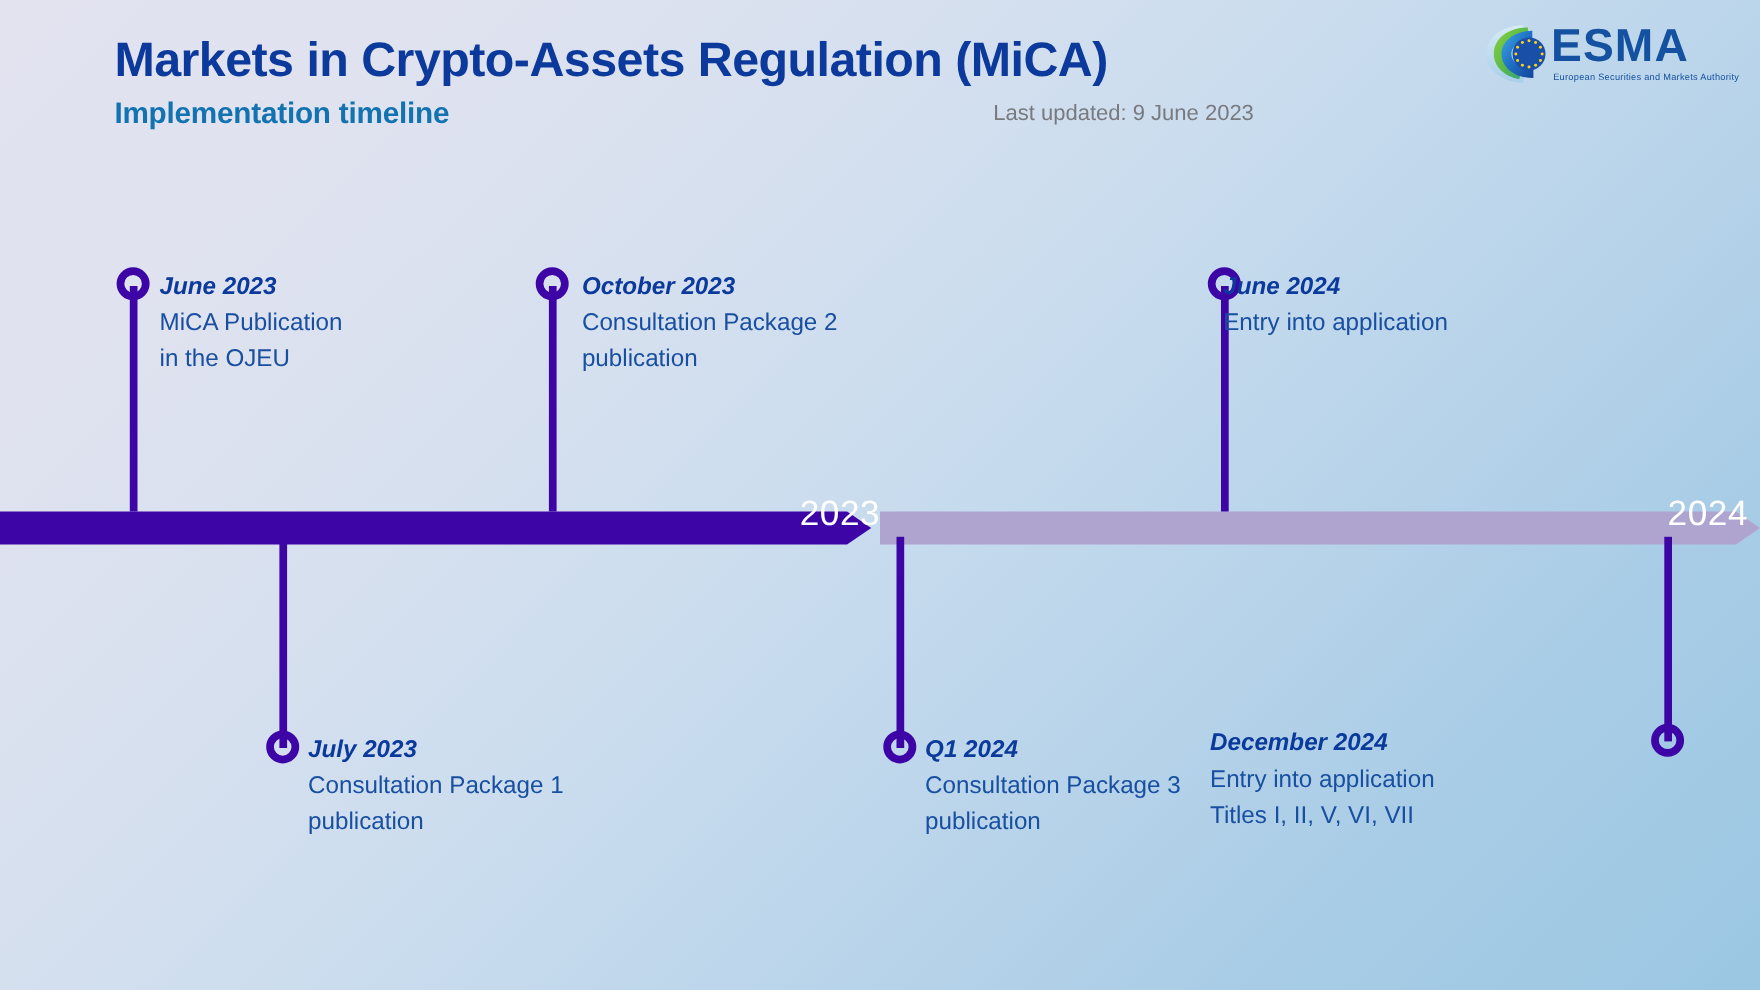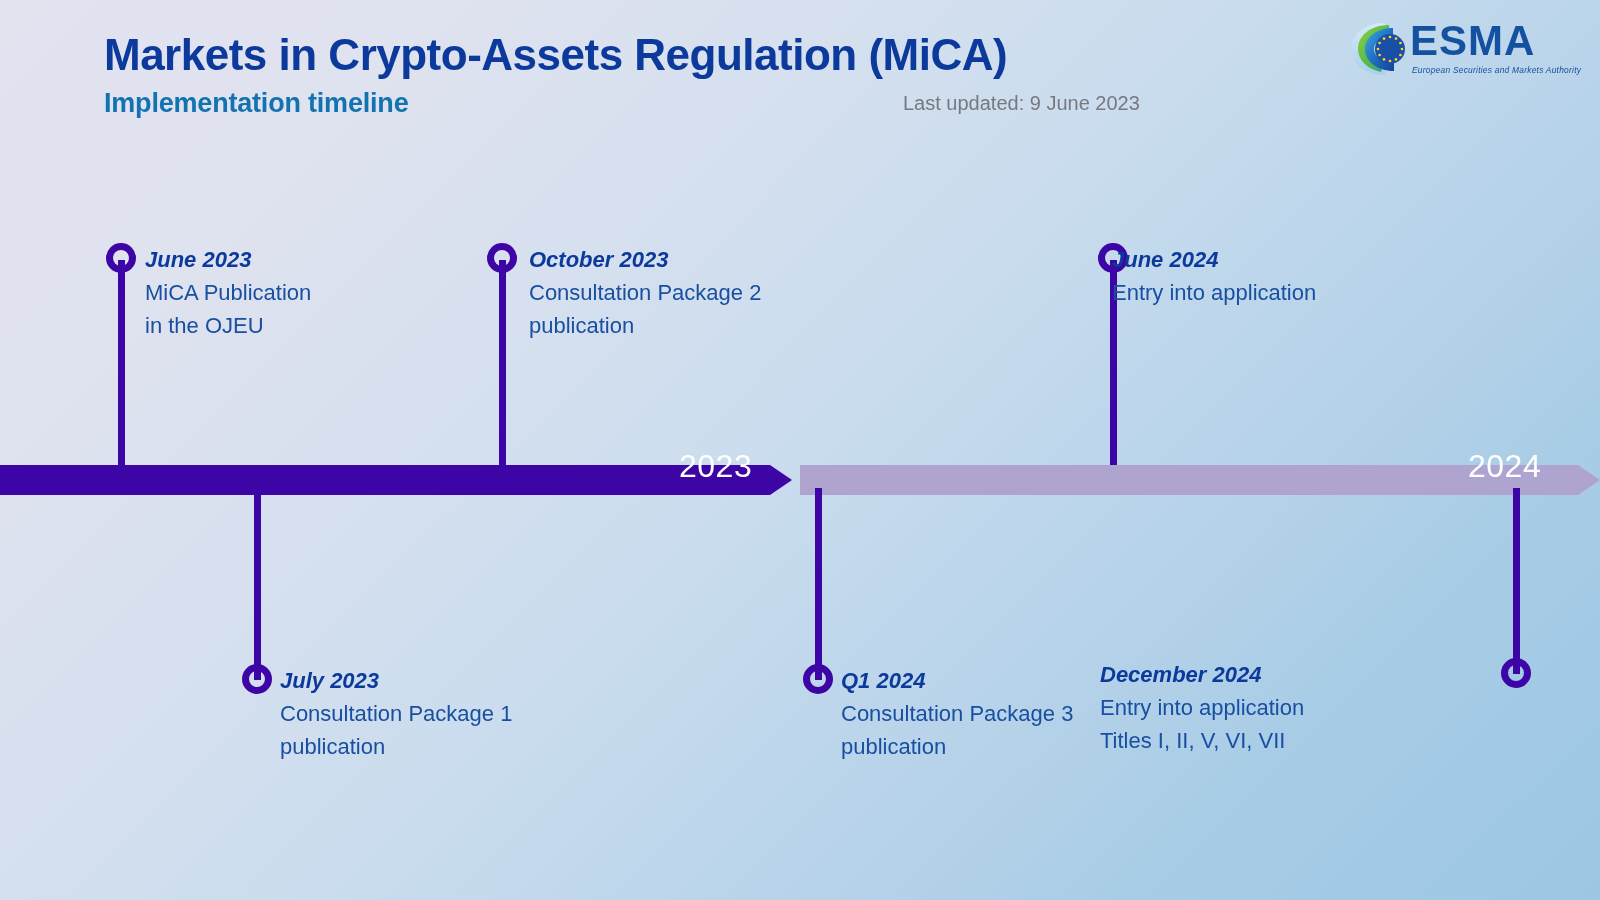--- a/index.html
+++ b/index.html
@@ -86,38 +86,38 @@
     white-space: nowrap;
   }
   #logo-tagline {
     position: absolute;
     left: 64px;
     top: 47px;
     font-size: 8.4px;
     color: #1451a0;
     letter-spacing: 0.25px;
     white-space: nowrap;
-    font-style: italic;
   }
 
   
   #bar-layer {
     position: absolute;
     left: 0;
     top: 456px;
     width: 1600px;
     height: 48px;
   }
   .bar-year-label {
     position: absolute;
     top: 448px;
     font-size: 32px;
     color: #ffffff;
     letter-spacing: 0.5px;
     white-space: nowrap;
+    margin-left: 48px;
   }
   #bar-label-2023 { left: 679px; }
   #bar-label-2024 { left: 1468px; }
 
   
   .milestone {
     position: absolute;
   }
   .stem {
     position: absolute;

